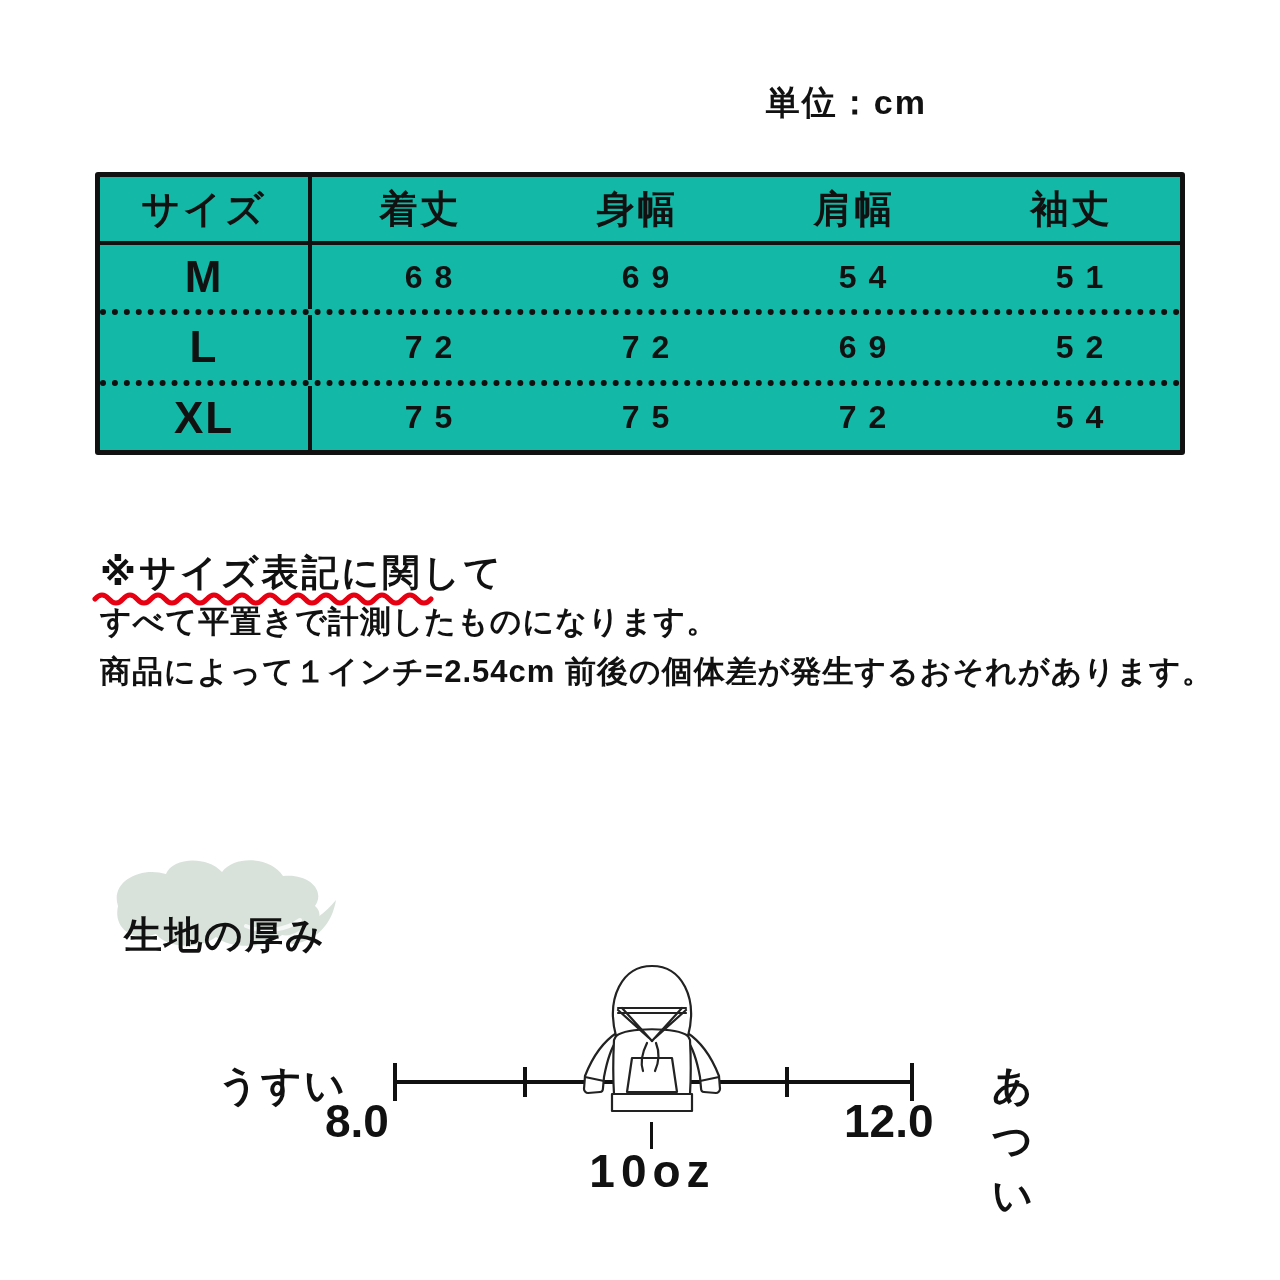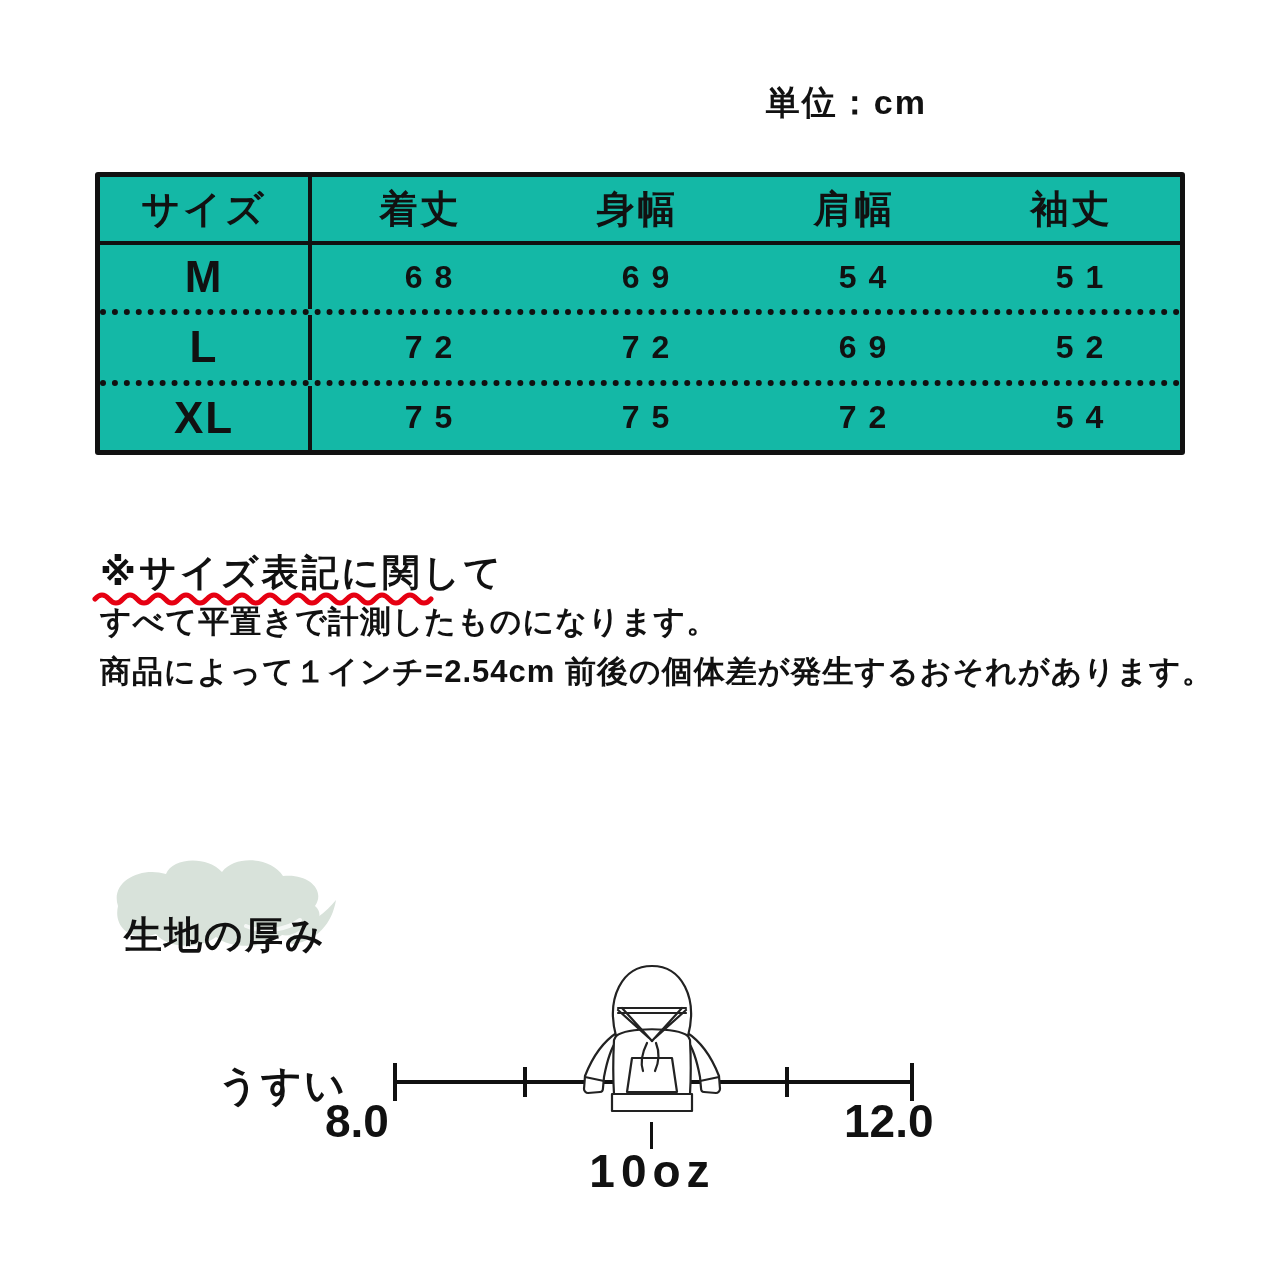--- a/index.html
+++ b/index.html
@@ -140,20 +140,21 @@
   <div class="thickness-heading">生地の厚み</div>
 
   <div class="scale-label label-thin">うすい</div>
   <div class="scale-line"></div>
   <div class="tick end-left"></div>
   <div class="tick mid-left"></div>
   <div class="tick mid-right"></div>
   <div class="tick end-right"></div>
   <div class="scale-value value-min">8.0</div>
   <div class="scale-value value-max">12.0</div>
+  <div class="scale-label label-thick">あつい</div>
 
   <svg class="hoodie" viewBox="0 0 200 168">
 
     <path class="solid" d="M66,76 C50,86 40,102 33,120 L32,133 C32,135 34,137 36,137 L48,136 C50,136 51,134 51,132 L52,121 C55,105 59,92 65,84 Z"></path>
     <line class="wire" x1="33" y1="121" x2="52" y2="125"></line>
     <path class="solid" d="M134,76 C150,86 160,102 167,120 L168,133 C168,135 166,137 164,137 L152,136 C150,136 149,134 149,132 L148,121 C145,105 141,92 135,84 Z"></path>
     <line class="wire" x1="167" y1="121" x2="148" y2="125"></line>
 
     <path class="solid" d="M66,76 C78,69 122,69 134,76 L138,84 C139,104 139,122 138,138 L62,138 C61,122 61,104 62,84 Z"></path>
 

